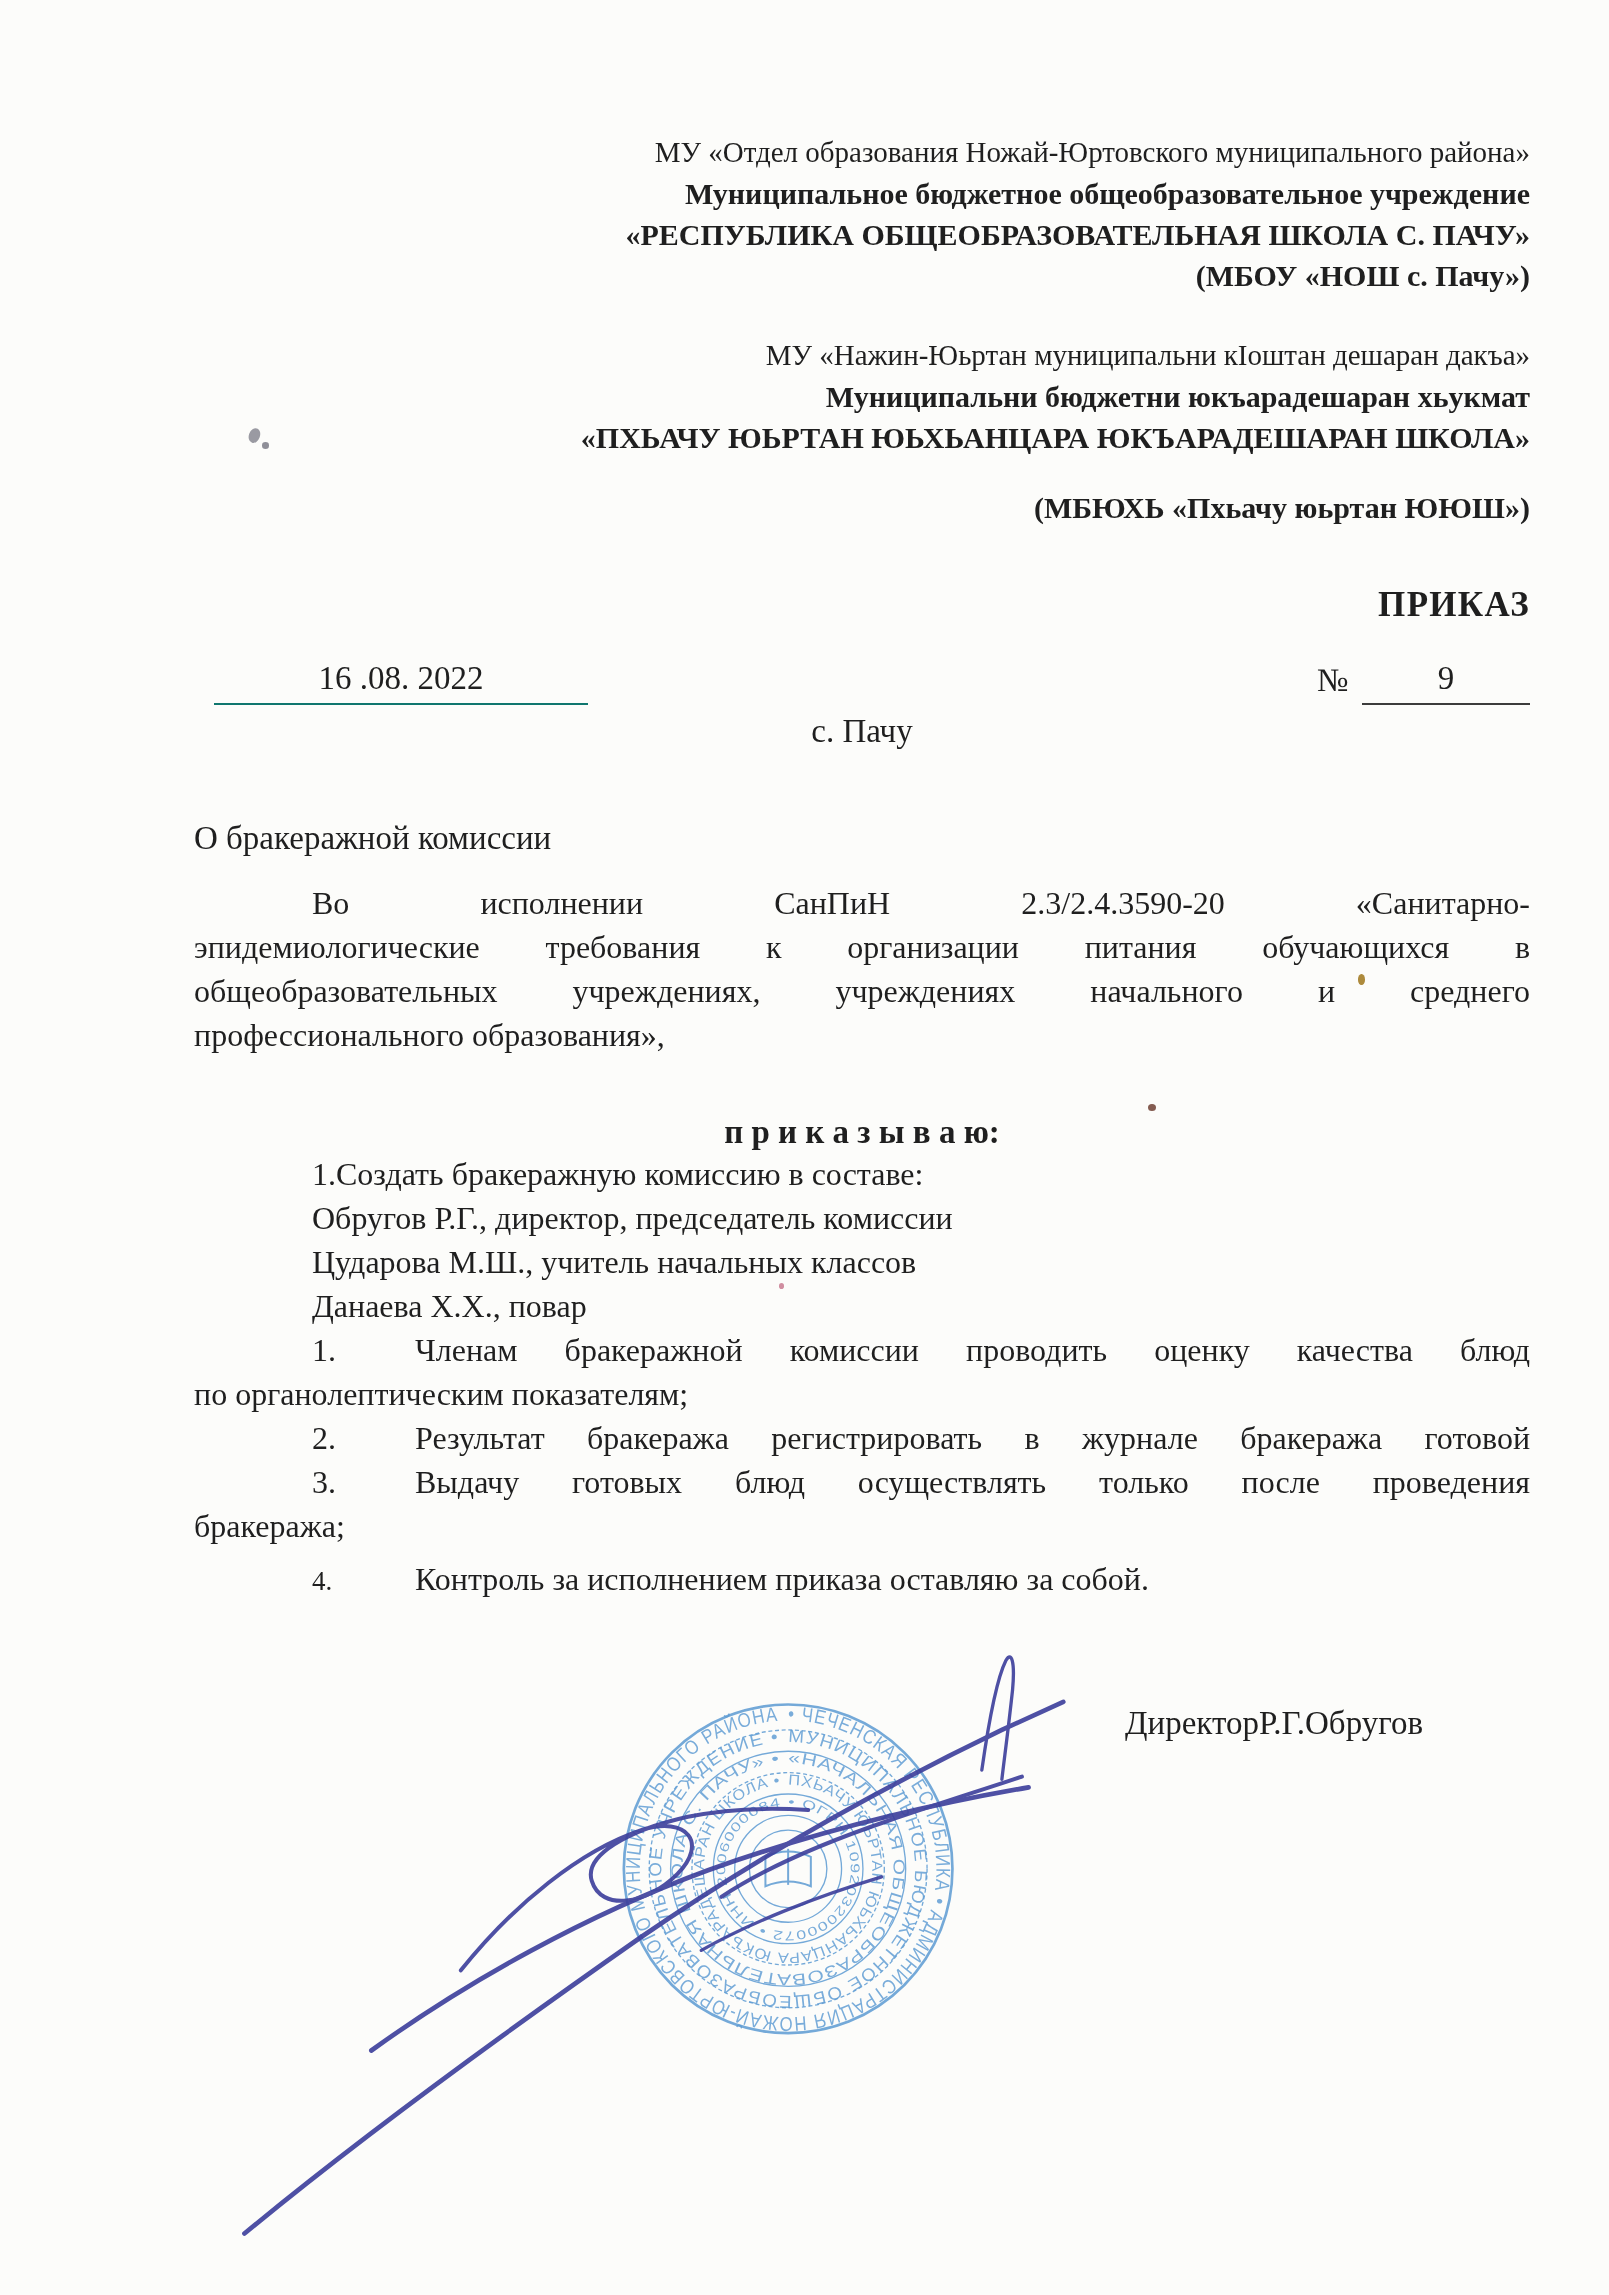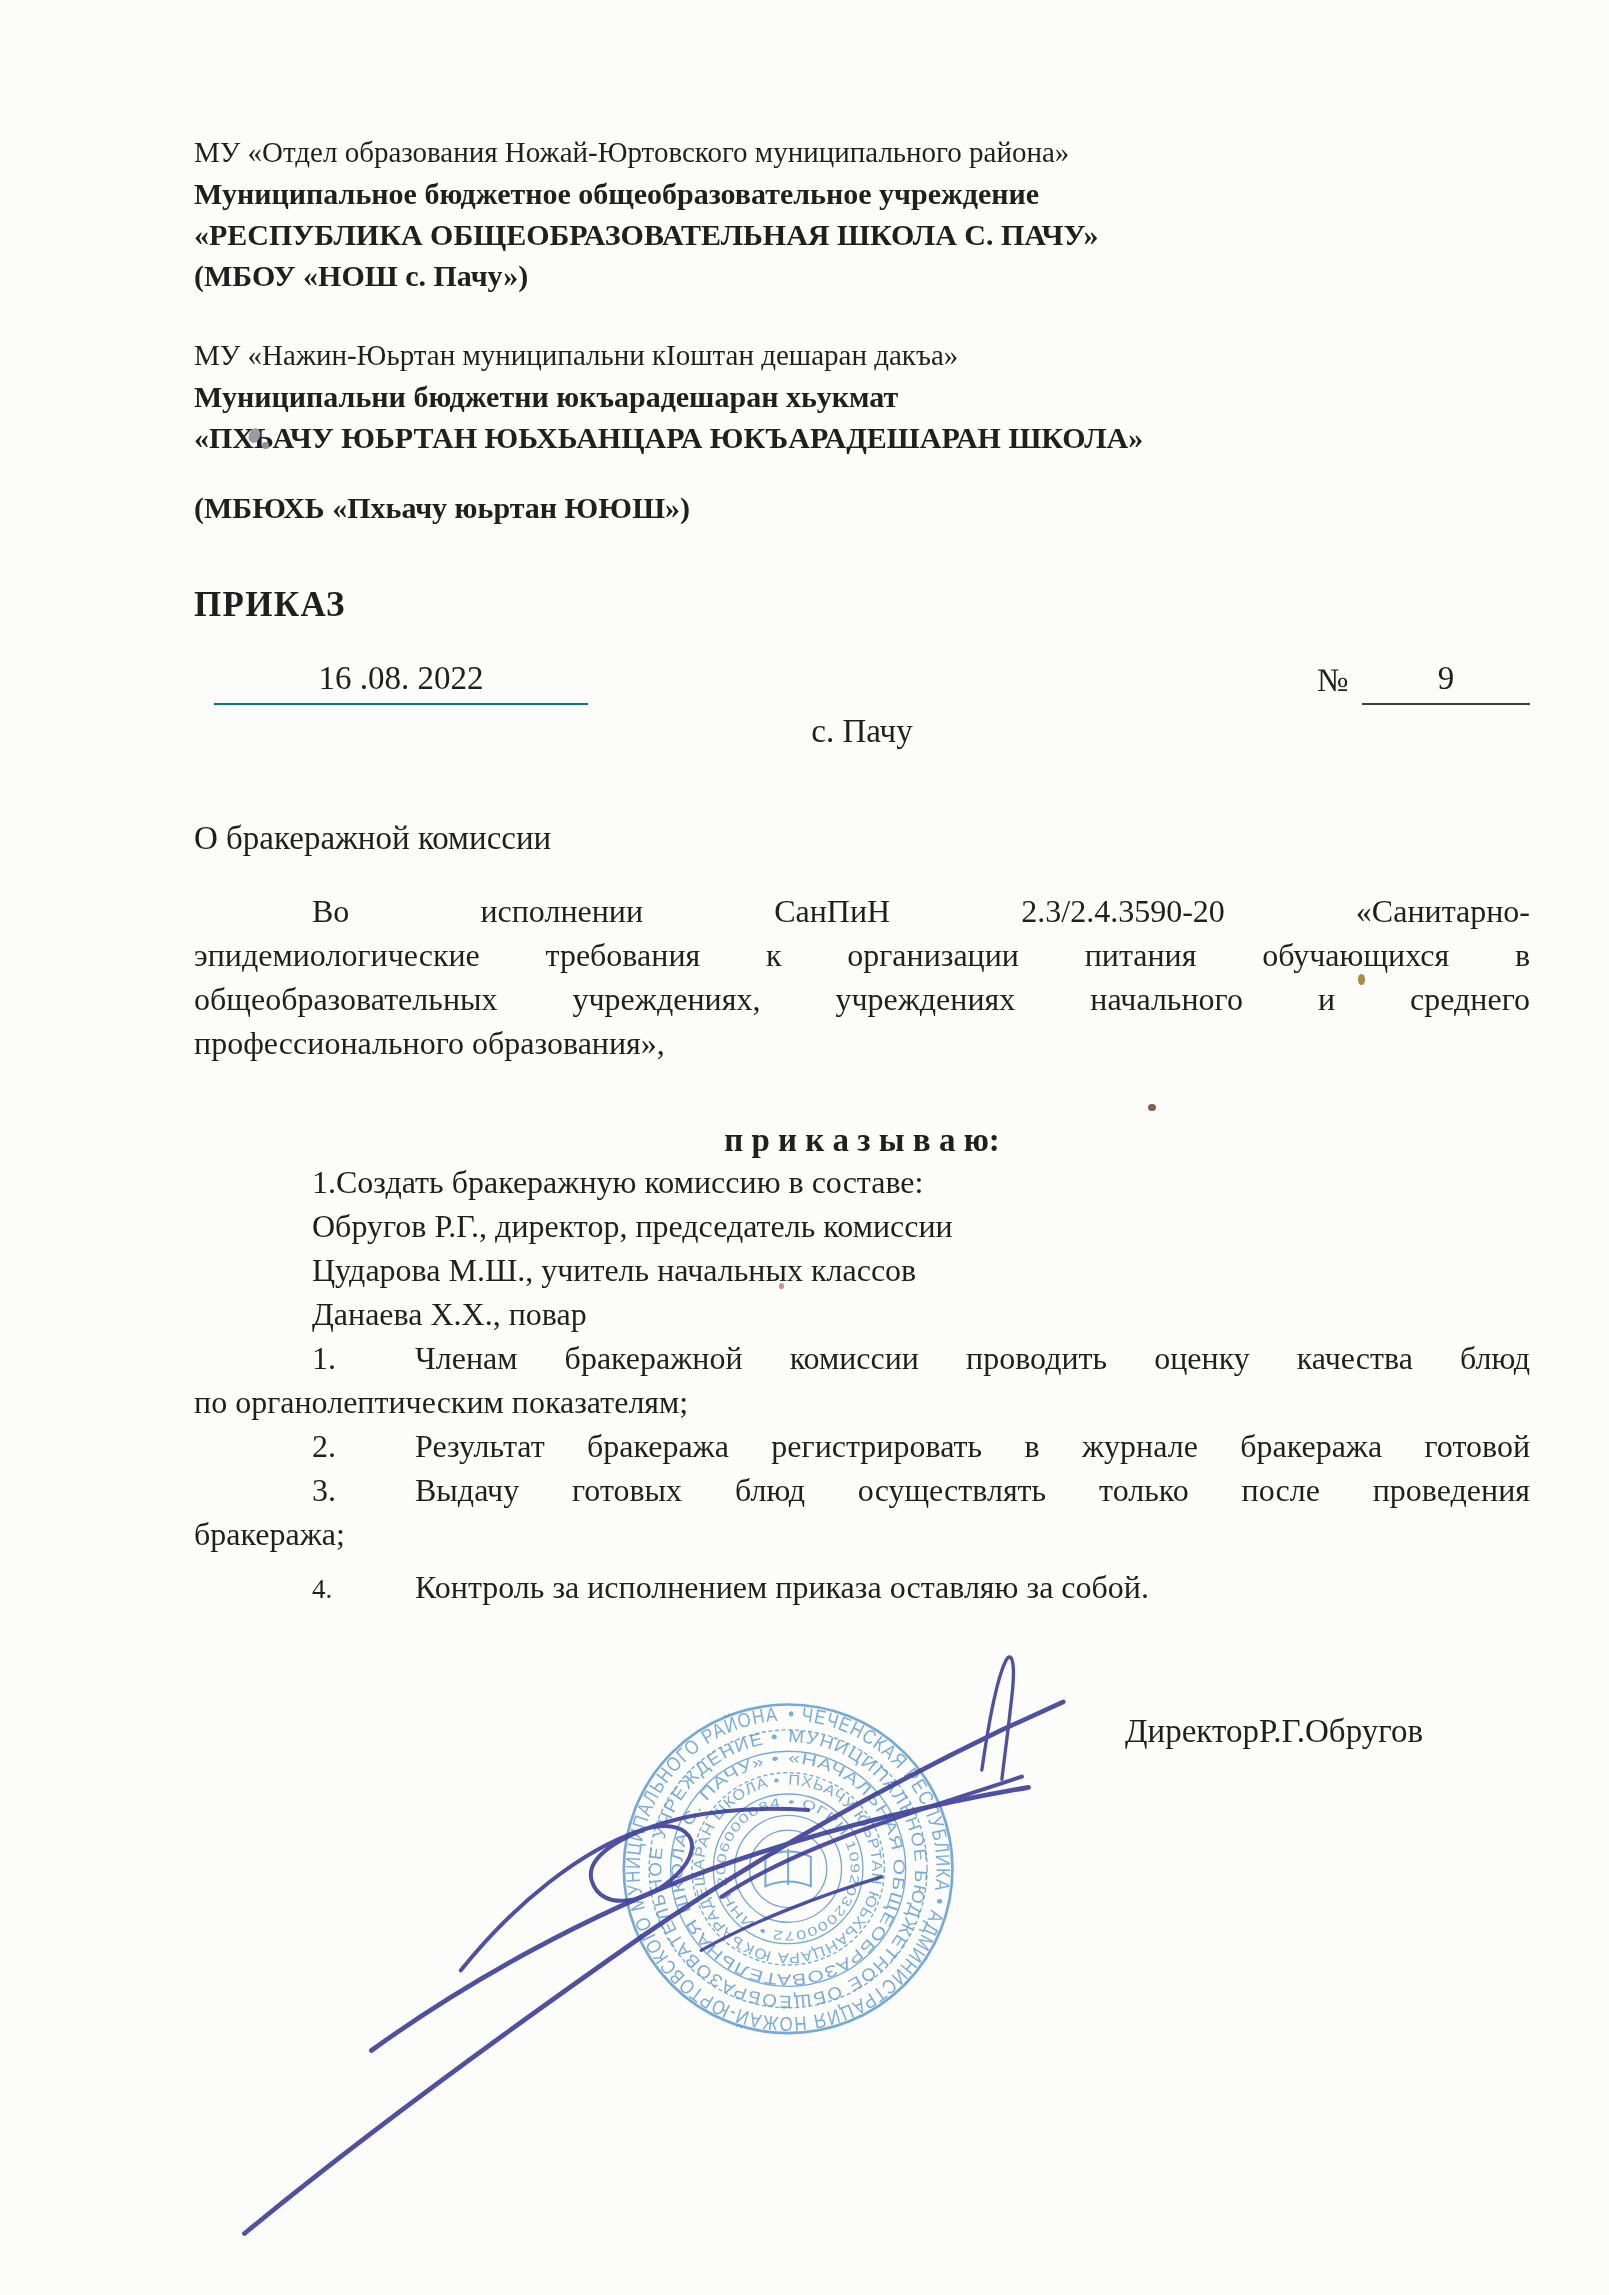--- a/index.html
+++ b/index.html
@@ -3,35 +3,35 @@
 <meta charset="utf-8">
 <style>
   html,body{margin:0;padding:0;background:#777;}
   .page{
     position:relative;width:1609px;height:2295px;margin:0 auto;
     background:#fcfcfa;color:#1f1f1f;
     font-family:"Liberation Serif","DejaVu Serif",serif;
     overflow:hidden;
   }
   .content{position:absolute;left:194px;right:79px;top:132px;}
-  .c{text-align:left;}
+  .c{text-align:right;}
   .b{font-weight:bold;}
   .hline{font-size:29px;line-height:41px;}
   .hline.b{font-size:30px;}
   .gap-che{margin-top:39px;}
   .gap-mbuh{margin-top:29px;}
   .doc-title{margin-top:55px;font-size:35px;line-height:44px;letter-spacing:1.3px;}
   .date-row{display:flex;justify-content:space-between;align-items:flex-end;margin-top:32px;font-size:33px;line-height:39px;}
   .date-cell{width:374px;margin-left:20px;border-bottom:2px solid #0f766e;text-align:center;padding-bottom:5.3px;}
   .num-cell{display:flex;align-items:flex-end;}
   .num-sign{padding-bottom:5.3px;}
   .num-line{display:inline-block;width:168px;margin-left:13.4px;border-bottom:2px solid #3c3c3c;text-align:center;padding-bottom:5.3px;}
   .place{margin-top:6.7px;font-size:33px;line-height:39px;text-align:center;}
   .subject{margin-top:67px;font-size:33px;line-height:40px;font-weight:normal;}
-  .intro{margin-top:31px;font-family:Liberation Serif, serif;}
+  .intro{margin-top:23px;font-family:Liberation Serif, serif;}
   .body-line{font-size:32px;line-height:44px;white-space:normal;}
   .just{text-align:justify;text-align-last:justify;}
   .ind{padding-left:118px;}
   .num{display:inline-block;width:103px;}
   .num.small{font-size:27px;}
   .item4{margin-top:9.4px;}
   .decree{margin-top:55px;text-align:center;font-weight:bold;font-size:33px;line-height:40px;}
   .sign-row{margin-top:100px;display:flex;justify-content:flex-end;align-items:flex-start;font-size:33px;line-height:40px;}
   .sign-name{margin-right:107px;}
   .overlay{position:absolute;left:0;top:0;pointer-events:none;}

